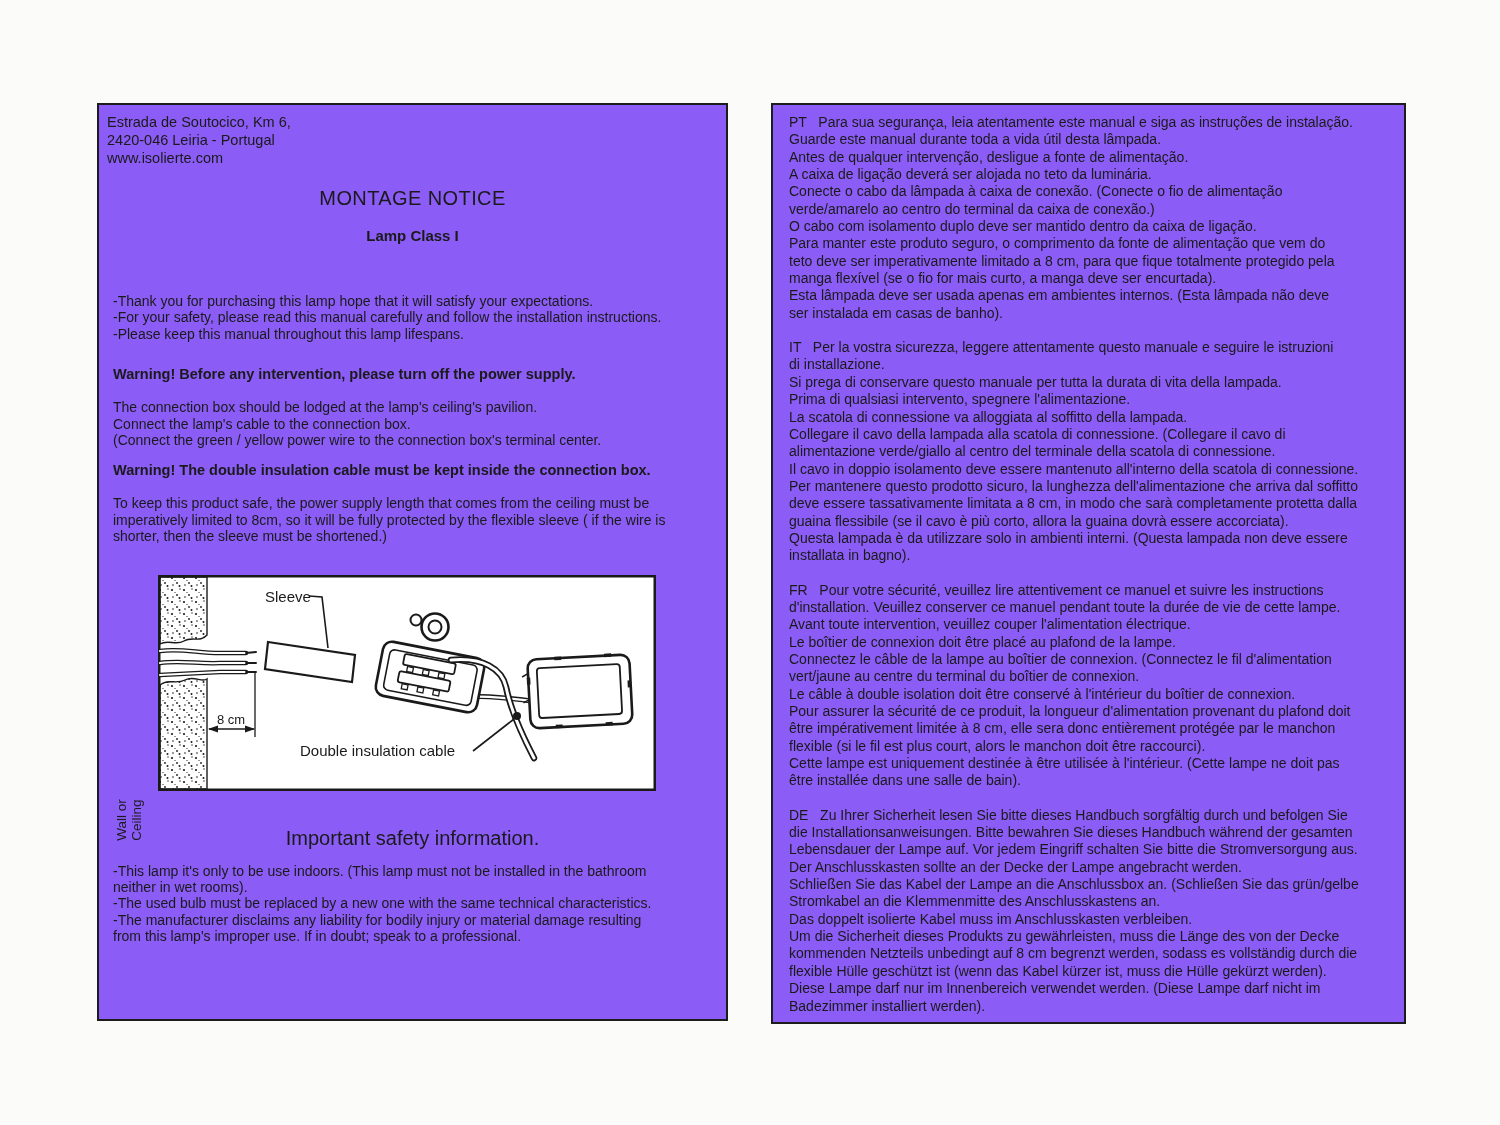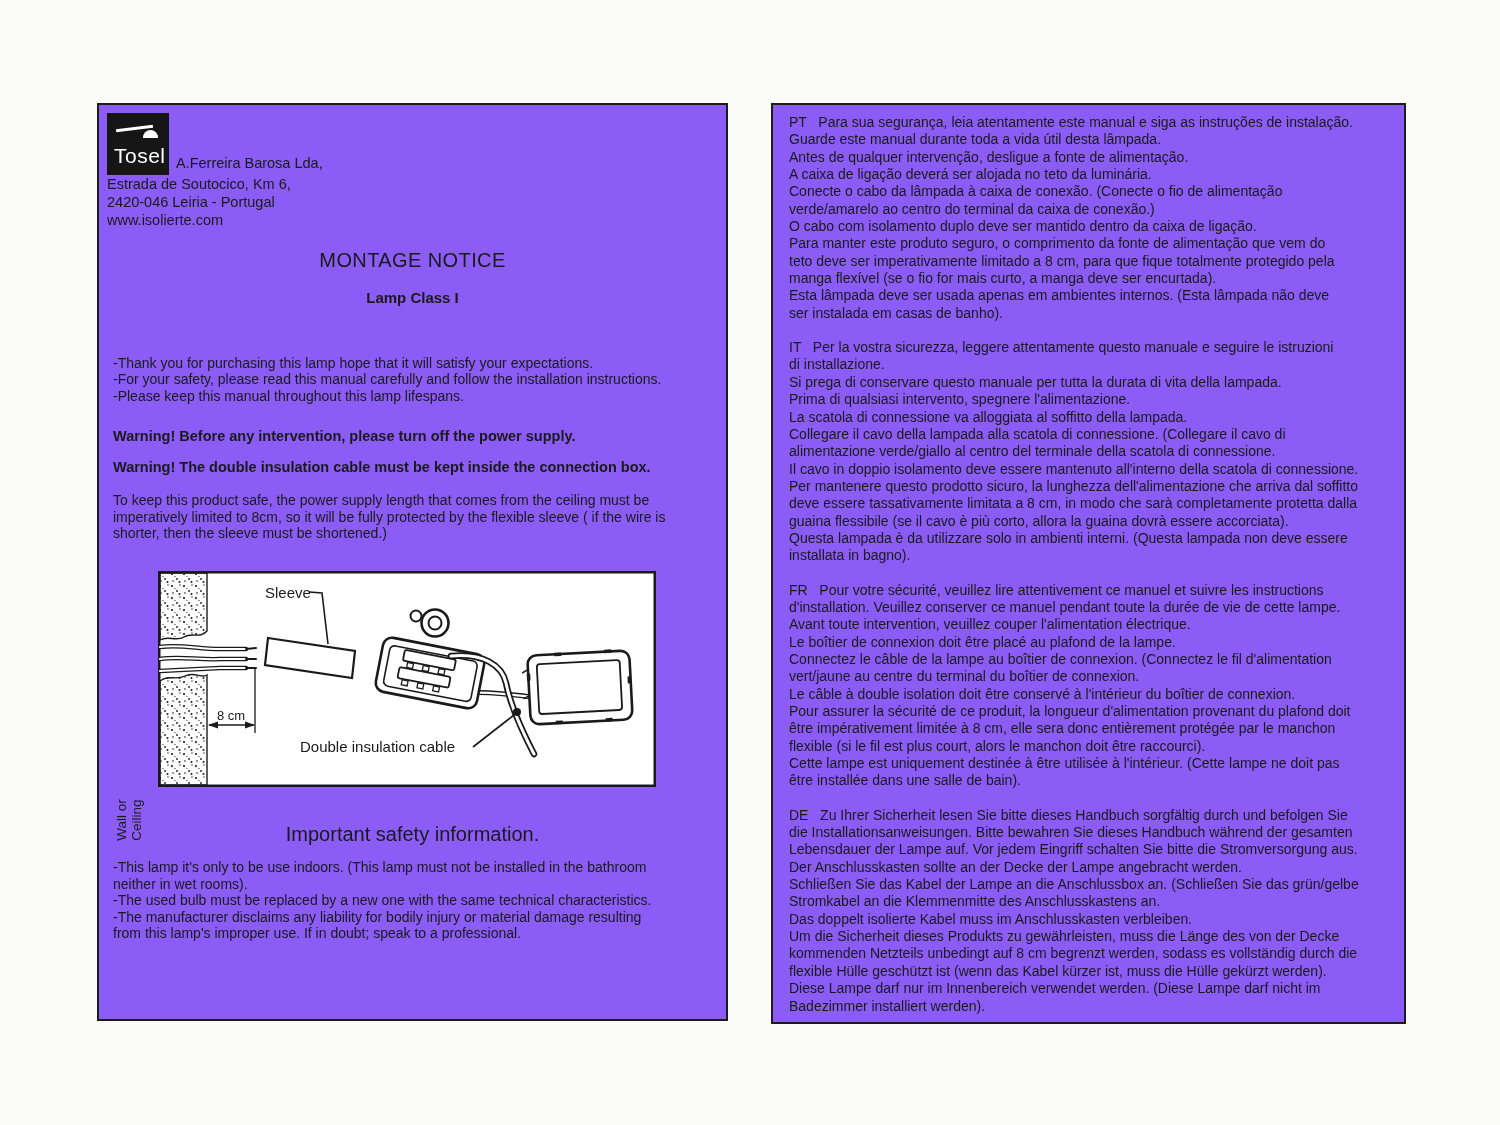--- a/index.html
+++ b/index.html
@@ -45,40 +45,35 @@
   .rp-content{padding:9px 12px 0 16px;}
   .lang{font-size:14px;line-height:17.35px;white-space:pre-wrap;margin:0 0 17px 0;}
 
   svg text{font-family:"Liberation Sans",sans-serif;fill:#1a1a1a;}
 </style>
 </head>
 <body>
 
 <div class="page" id="left-page">
   <div class="lp-content">
-    <div class="logo-row">
-      <div class="logo-box">
-        <div class="logo-roof"></div>
-        <div class="logo-lamp"></div>
-        <span class="logo-text">Tosel</span>
-      </div>
-      <span class="company">A.Ferreira Barosa Lda,</span>
-    </div>
     <div class="addr">Estrada de Soutocico, Km 6,</div>
     <div class="addr">2420-046 Leiria - Portugal</div>
     <div class="addr">www.isolierte.com</div>
 
     <div class="doc-title">MONTAGE NOTICE</div>
     <div class="doc-subtitle">Lamp Class I</div>
 
     <p class="para intro">-Thank you for purchasing this lamp hope that it will satisfy your expectations.
 -For your safety, please read this manual carefully and follow the installation instructions.
 -Please keep this manual throughout this lamp lifespans.</p>
 
     <div class="warn">Warning! Before any intervention, please turn off the power supply.</div>
+    <p class="para p1">The connection box should be lodged at the lamp's ceiling's pavilion.
+Connect the lamp's cable to the connection box.
+(Connect the green / yellow power wire to the connection box's terminal center.</p>
     <div class="warn warn2">Warning! The double insulation cable must be kept inside the connection box.</div>
     <p class="para p2">To keep this product safe, the power supply length that comes from the ceiling must be
 imperatively limited to 8cm, so it will be fully protected by the flexible sleeve ( if the wire is
 shorter, then the sleeve must be shortened.)</p>
 
     <svg class="diagram" width="498" height="216" viewBox="0 0 498 216">
       <defs>
         <pattern id="stip" width="12" height="12" patternUnits="userSpaceOnUse">
           <circle cx="2" cy="3" r="1.1" fill="#1a1a1a"></circle>
           <circle cx="7" cy="8" r="0.9" fill="#1a1a1a"></circle>

